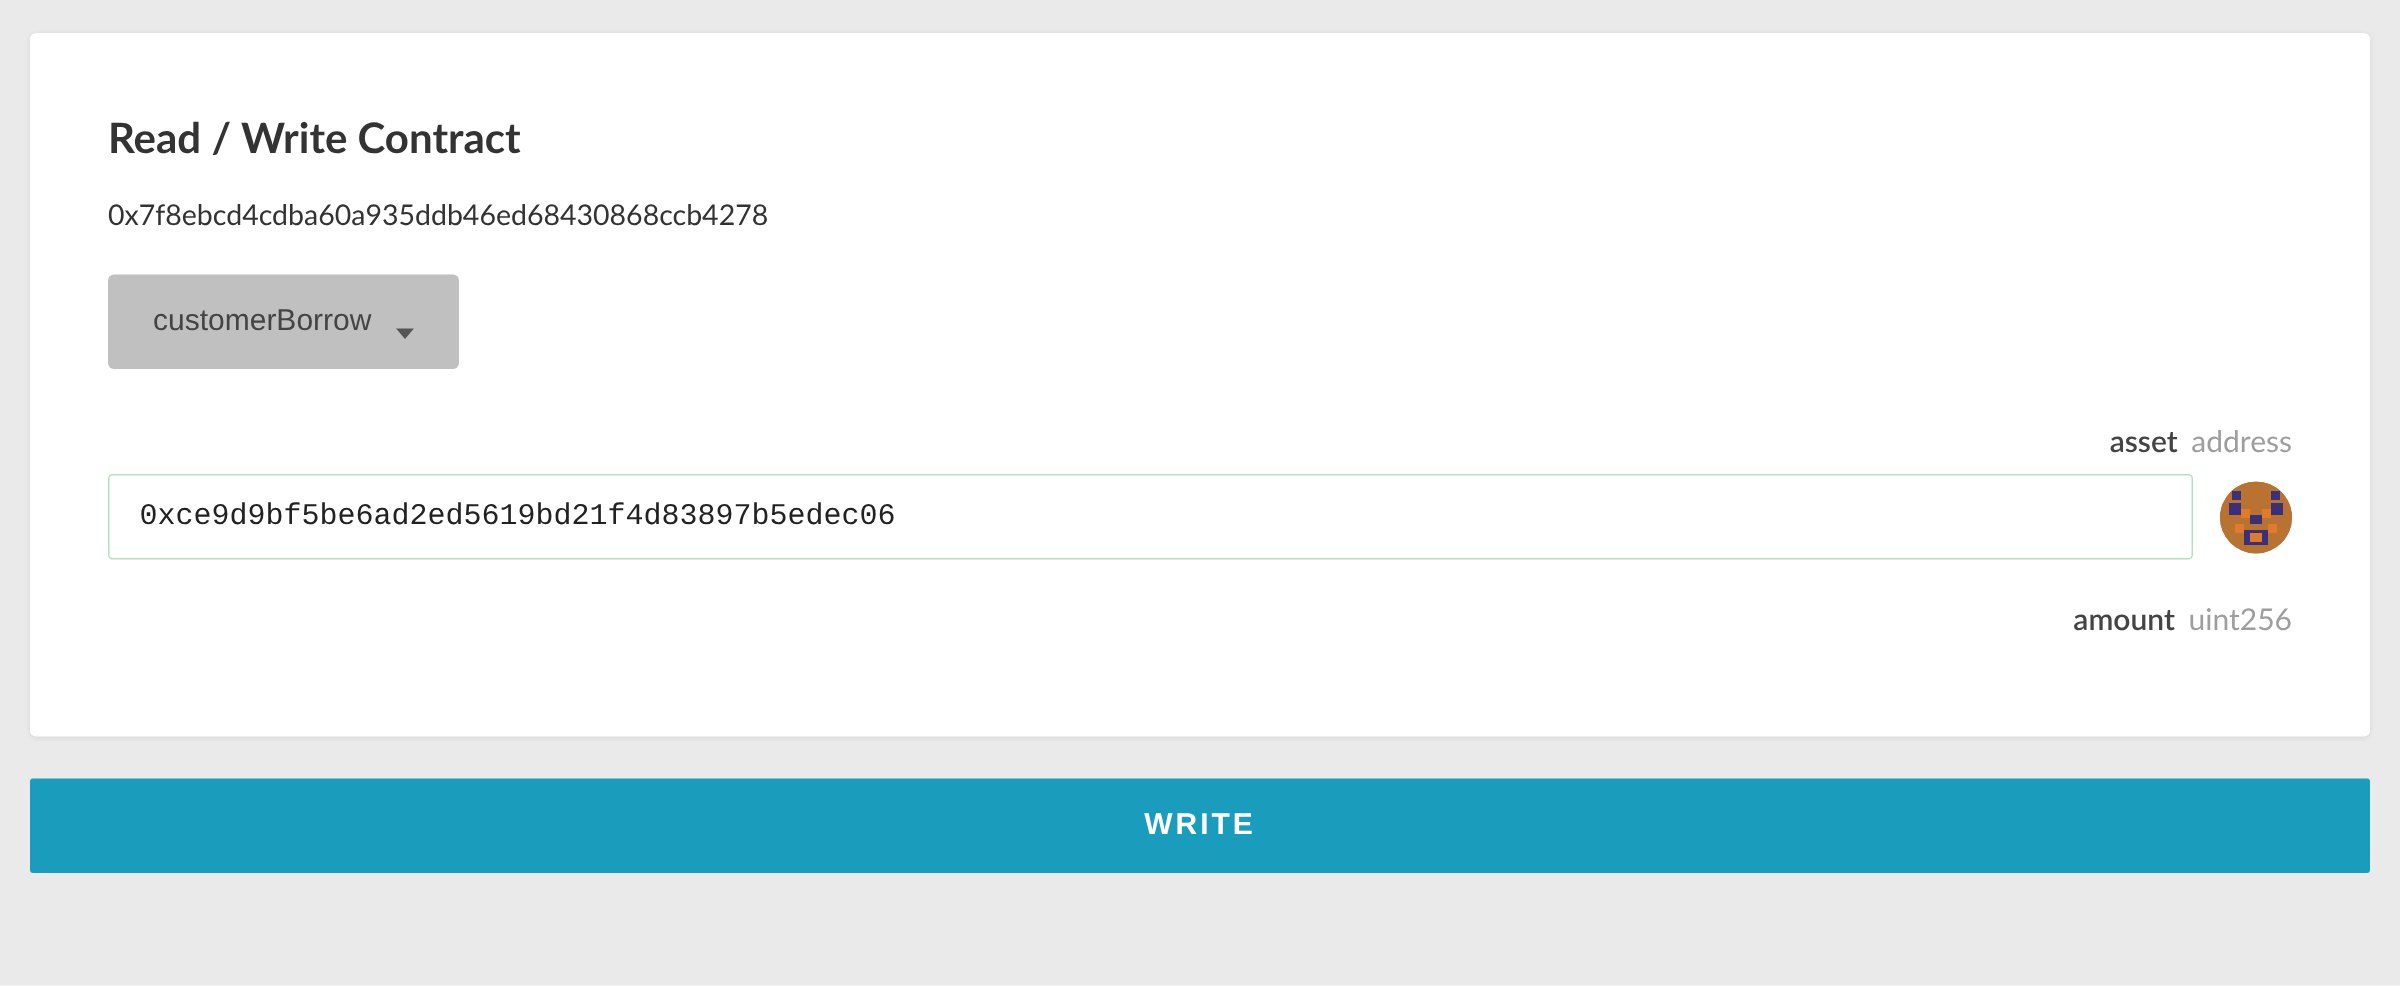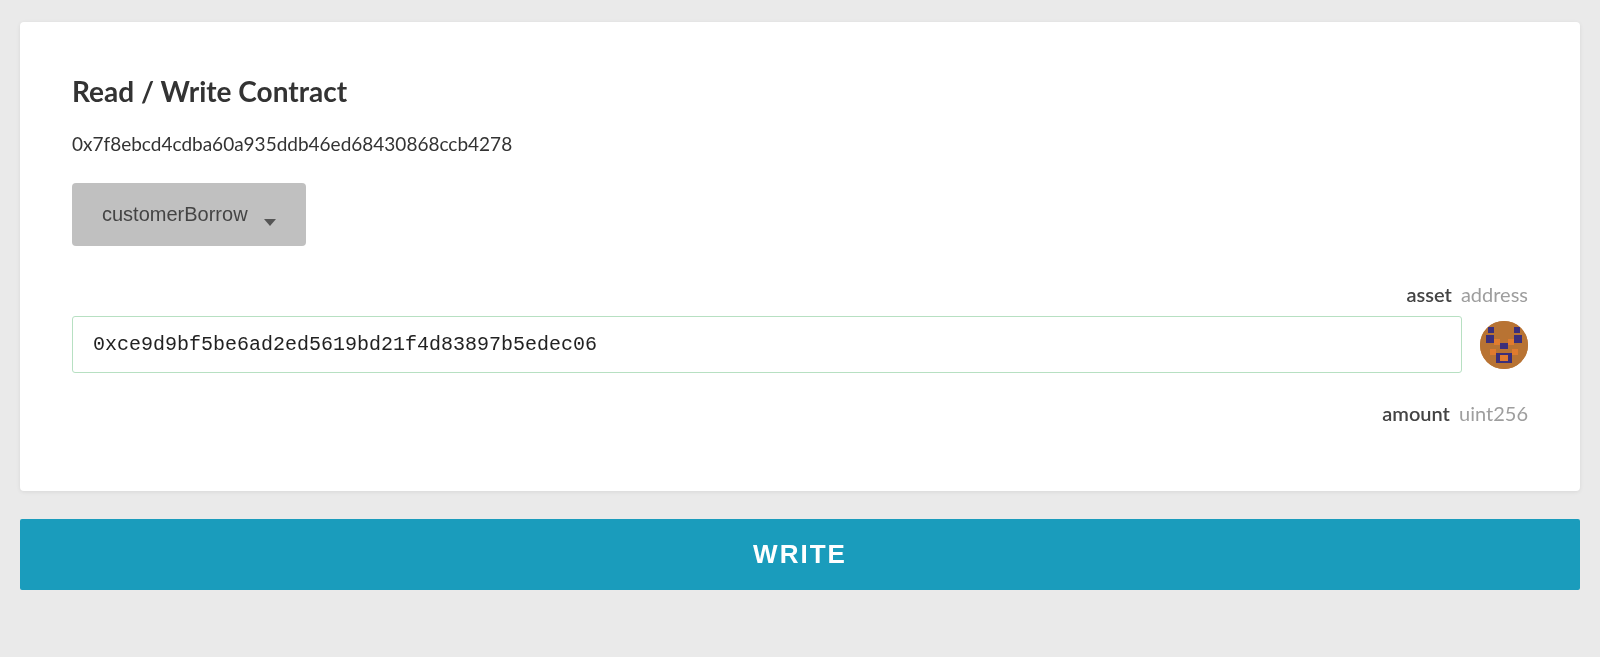--- a/index.html
+++ b/index.html
@@ -105,21 +105,21 @@
       display: block;
     }
     .write-btn {
       margin-top: 28px;
       width: 100%;
       background: #1a9cbc;
       color: #ffffff;
       border: none;
       border-radius: 2px;
       padding: 20px 0;
-      font-size: 26px;
+      font-size: 20px;
       font-weight: 700;
       letter-spacing: 2px;
       cursor: pointer;
     }
   </style>
 </head>
 <body>
 
 
 

